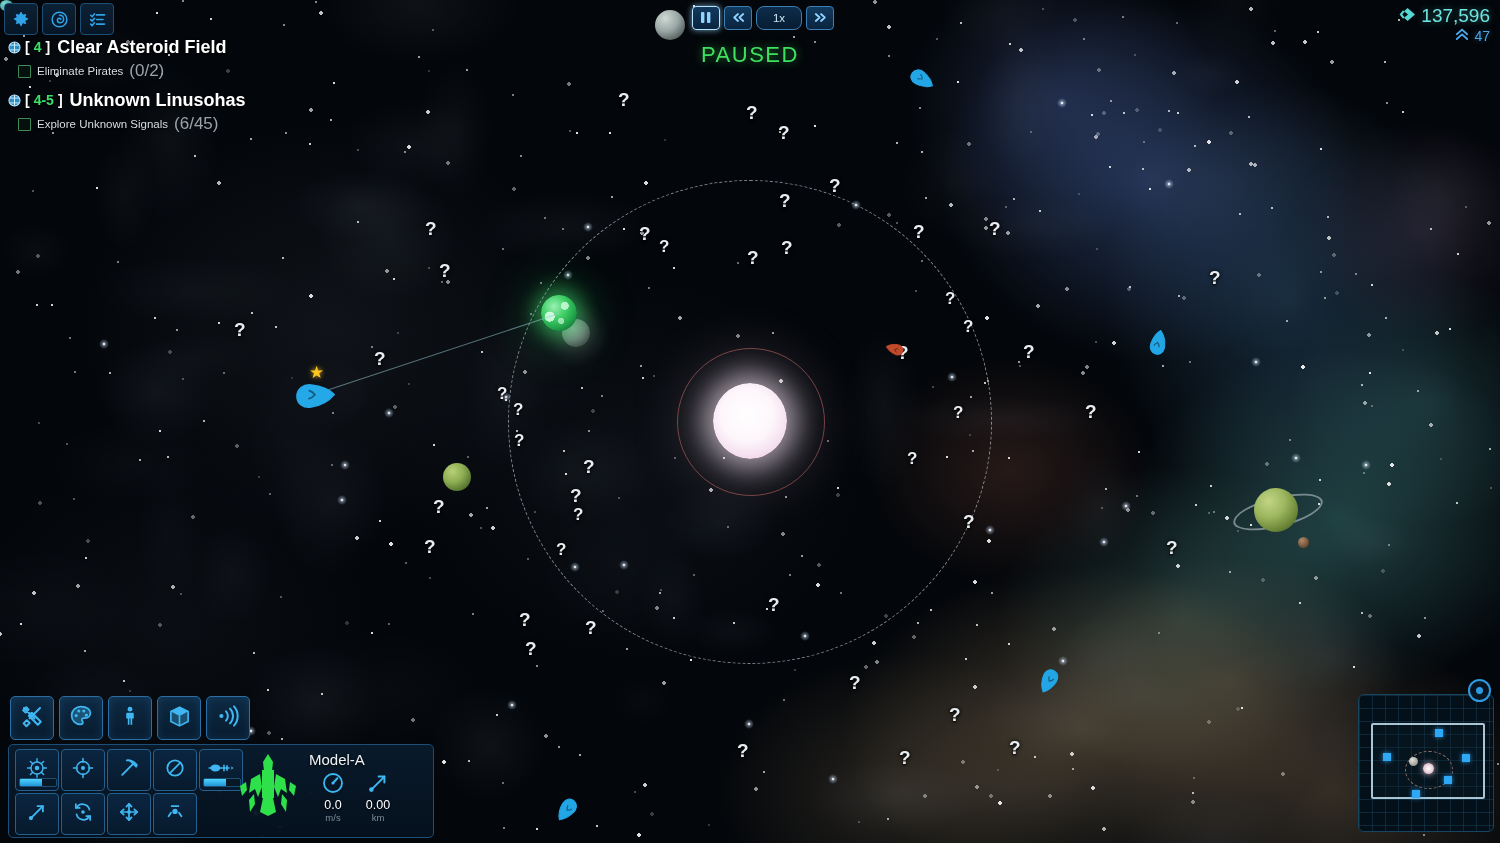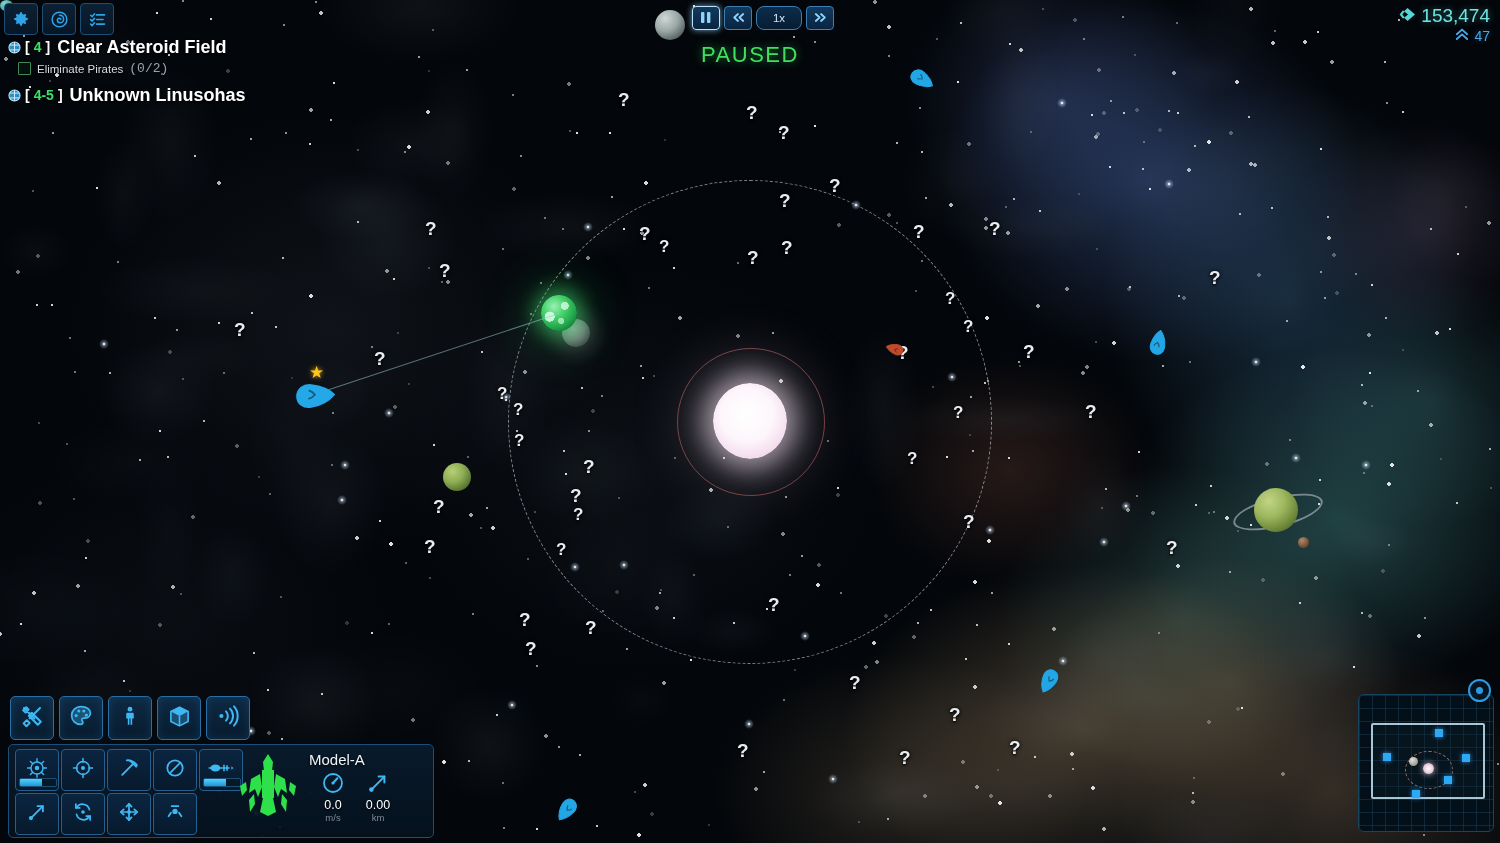--- a/index.html
+++ b/index.html
@@ -88,21 +88,21 @@
   #quests{position:absolute;left:8px;top:38px;width:420px;}
   .quest{margin-bottom:10px;}
   .q-head{display:flex;align-items:center;gap:4px;line-height:1;}
   .q-icon{width:13px;height:13px;flex:0 0 13px;}
   .q-bracket{color:#ffffff;font-size:14px;font-weight:bold;text-shadow:0 1px 2px #000;}
   .q-lvl{color:#3ce06a;font-size:14px;font-weight:bold;text-shadow:0 1px 2px #000;}
   .q-title{color:#ffffff;font-size:18px;font-weight:bold;text-shadow:0 1px 3px #000;margin-left:3px;}
   .q-obj{display:flex;align-items:center;gap:6px;margin:5px 0 0 10px;}
   .q-check{width:11px;height:11px;border:1px solid #3f8a58;border-radius:1px;background:rgba(8,24,16,.6);flex:0 0 11px;}
   .q-obj-txt{color:#d7dde2;font-size:11.5px;text-shadow:0 1px 2px #000;}
-  .q-prog{color:#9aa3ab;font-size:13px;font-family:Liberation Mono, monospace;}
+  .q-prog{color:#9aa3ab;font-size:17px;}
 
   
   #timebar{position:absolute;left:692px;top:6px;display:flex;gap:4px;align-items:center;}
   .tbtn{height:22px;min-width:26px;border:1px solid #3a7fb5;border-radius:4px;
     background:linear-gradient(180deg,#123a5e 0%,#0a2440 100%);
     display:flex;align-items:center;justify-content:center;color:#8fd4ff;font-size:11px;cursor:pointer;}
   .tbtn.active{border-color:#b6e3ff;box-shadow:0 0 6px rgba(150,215,255,.75);}
   .tspeed{height:22px;width:44px;border:1px solid #3a7fb5;border-radius:8px;
     background:linear-gradient(180deg,#0d2c4a 0%,#071d33 100%);
     display:flex;align-items:center;justify-content:center;color:#cfe6f5;font-size:11.5px;}
@@ -334,20 +334,25 @@
            <svg width="13" height="13" viewBox="0 0 14 14">
              <circle cx="7" cy="7" r="6" fill="#2c8fc4"></circle>
              <circle cx="7" cy="7" r="6" fill="none" stroke="#bfe8ff" stroke-width="1.1"></circle>
              <path d="M7 1.2v11.6M2.2 4.4h9.6M2.2 9.6h9.6" stroke="#d8f1ff" stroke-width="1" fill="none"></path>
            </svg></span>
          <span class="q-bracket">[</span>
           <span class="q-lvl">4-5</span>
           <span class="q-bracket">]</span>
          <span class="q-title">Unknown Linusohas</span>
        </div>
+       <div class="q-obj">
+         <span class="q-check"></span>
+         <span class="q-obj-txt">Explore Unknown Signals</span>
+         <span class="q-prog">(6/45)</span>
+       </div>
       </div>
     </div>
 
   <div id="timebar">
     <div class="tbtn active">
       <span>
         <svg width="10" height="11" viewBox="0 0 10 11" fill="#8fd4ff">
             <rect x="0" y="0" width="3.4" height="11" rx="1"></rect>
             <rect x="6" y="0" width="3.4" height="11" rx="1"></rect>
           </svg>
@@ -374,21 +379,21 @@
   </div>
 
   <div id="res">
     <div class="res-row">
       <span>
         <svg width="17" height="15" viewBox="0 0 17 15" fill="#54d6d2">
             <path d="M8.6.9L16 7.5l-7.4 6.6L5 10.8l4-3.3-4-3.3z"></path>
             <path d="M4 3.2L.6 7.5 4 11.8l1.6-1.5-2.3-2.8 2.3-2.8z"></path>
           </svg>
       </span>
-      <span class="res-v1">153,474</span>
+      <span class="res-v1">137,596</span>
     </div>
     <div class="res-row" style="margin-top:3px;">
       <span>
         <svg width="14" height="13" viewBox="0 0 14 13" fill="none" stroke="#49a6e8" stroke-width="1.9" stroke-linecap="round" stroke-linejoin="round">
             <path d="M1.8 6.2L7 1.6l5.2 4.6M1.8 11L7 6.4l5.2 4.6"></path>
           </svg>
       </span>
       <span class="res-v2">47</span>
     </div>
   </div>

